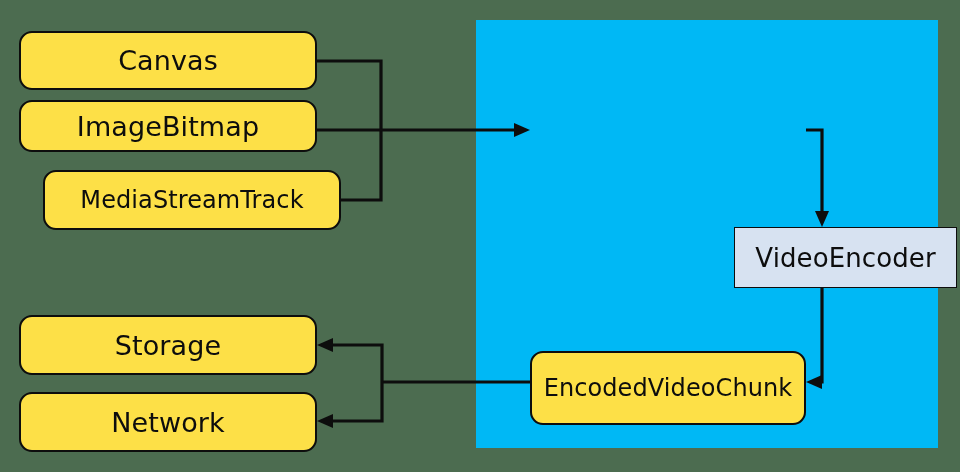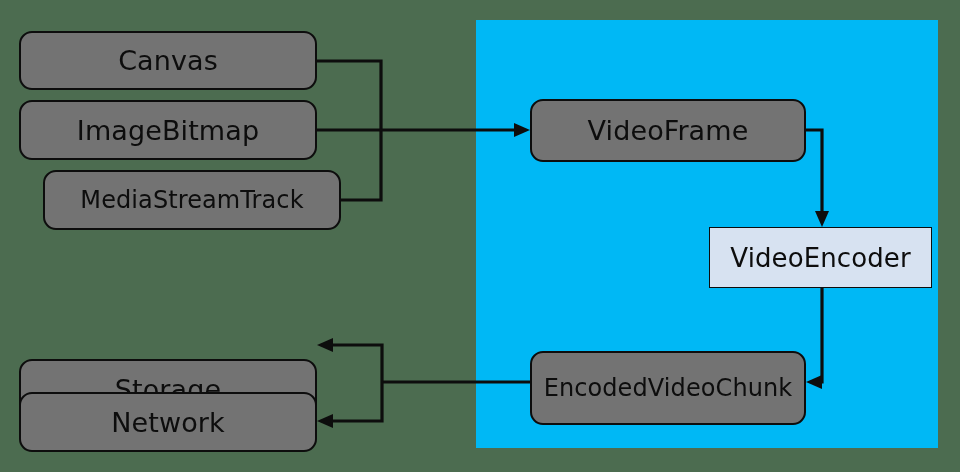--- a/index.html
+++ b/index.html
@@ -22,37 +22,38 @@
     position: absolute;
     background: #00b8f5;
   }
   .node {
     position: absolute;
     box-sizing: border-box;
     display: flex;
     align-items: center;
     justify-content: center;
     border: 2px solid #0d0d0d;
-    background: #737373;
+    background: #fde047;
     color: #0d0d0d;
     font-size: 27px;
     line-height: 1;
     letter-spacing: 0.1px;
     white-space: nowrap;
   }
   .node.rounded {
     border-radius: 13px;
   }
   .node.sharp {
     border-radius: 0;
     border-width: 1.5px;
   }
   .node.encoder {
     background: #d7e2f1;
     font-size: 26px;
+    margin-left: 25px;
   }
   .node.small {
     font-size: 24px;
   }
   svg.edges {
     position: absolute;
     left: 0;
     top: 0;
     width: 960px;
     height: 472px;
@@ -95,39 +96,36 @@
     <path d="M 382 382 L 382 345 L 323 345"></path>
     <polygon class="arrowhead" points="317,345 333,338 333,352"></polygon>
     <path d="M 382 382 L 382 421 L 323 421"></path>
     <polygon class="arrowhead" points="317,421 333,414 333,428"></polygon>
   </svg>
 
   <div class="node rounded" style="left:19px; top:31px; width:298px; height:59px;">
     <span>Canvas</span>
   </div>
 
-  <div class="node rounded" style="left:19px; top:100px; width:298px; height:60px;">
+  <div class="node rounded" style="left:19px; top:100px; width:298px; height:52px;">
     <span>ImageBitmap</span>
   </div>
 
   <div class="node rounded small" style="left:19px; top:170px; width:298px; height:60px;margin-left:24px;">
     <span>MediaStreamTrack</span>
   </div>
 
-  <div class="node rounded" style="left:19px; top:315px; width:298px; height:60px;margin-top:44px;">
+  <div class="node rounded" style="left:19px; top:315px; width:298px; height:60px;">
     <span>Storage</span>
   </div>
 
   <div class="node rounded" style="left:19px; top:392px; width:298px; height:60px;">
     <span>Network</span>
   </div>
 
-  <div class="node rounded" style="left:530px; top:99px; width:276px; height:63px;">
-    <span>VideoFrame</span>
-  </div>
 
   <div class="node sharp encoder" style="left:709px; top:227px; width:223px; height:61px;">
     <span>VideoEncoder</span>
   </div>
 
   <div class="node rounded small" style="left:530px; top:351px; width:276px; height:74px;">
     <span>EncodedVideoChunk</span>
   </div>
 
 </div>

